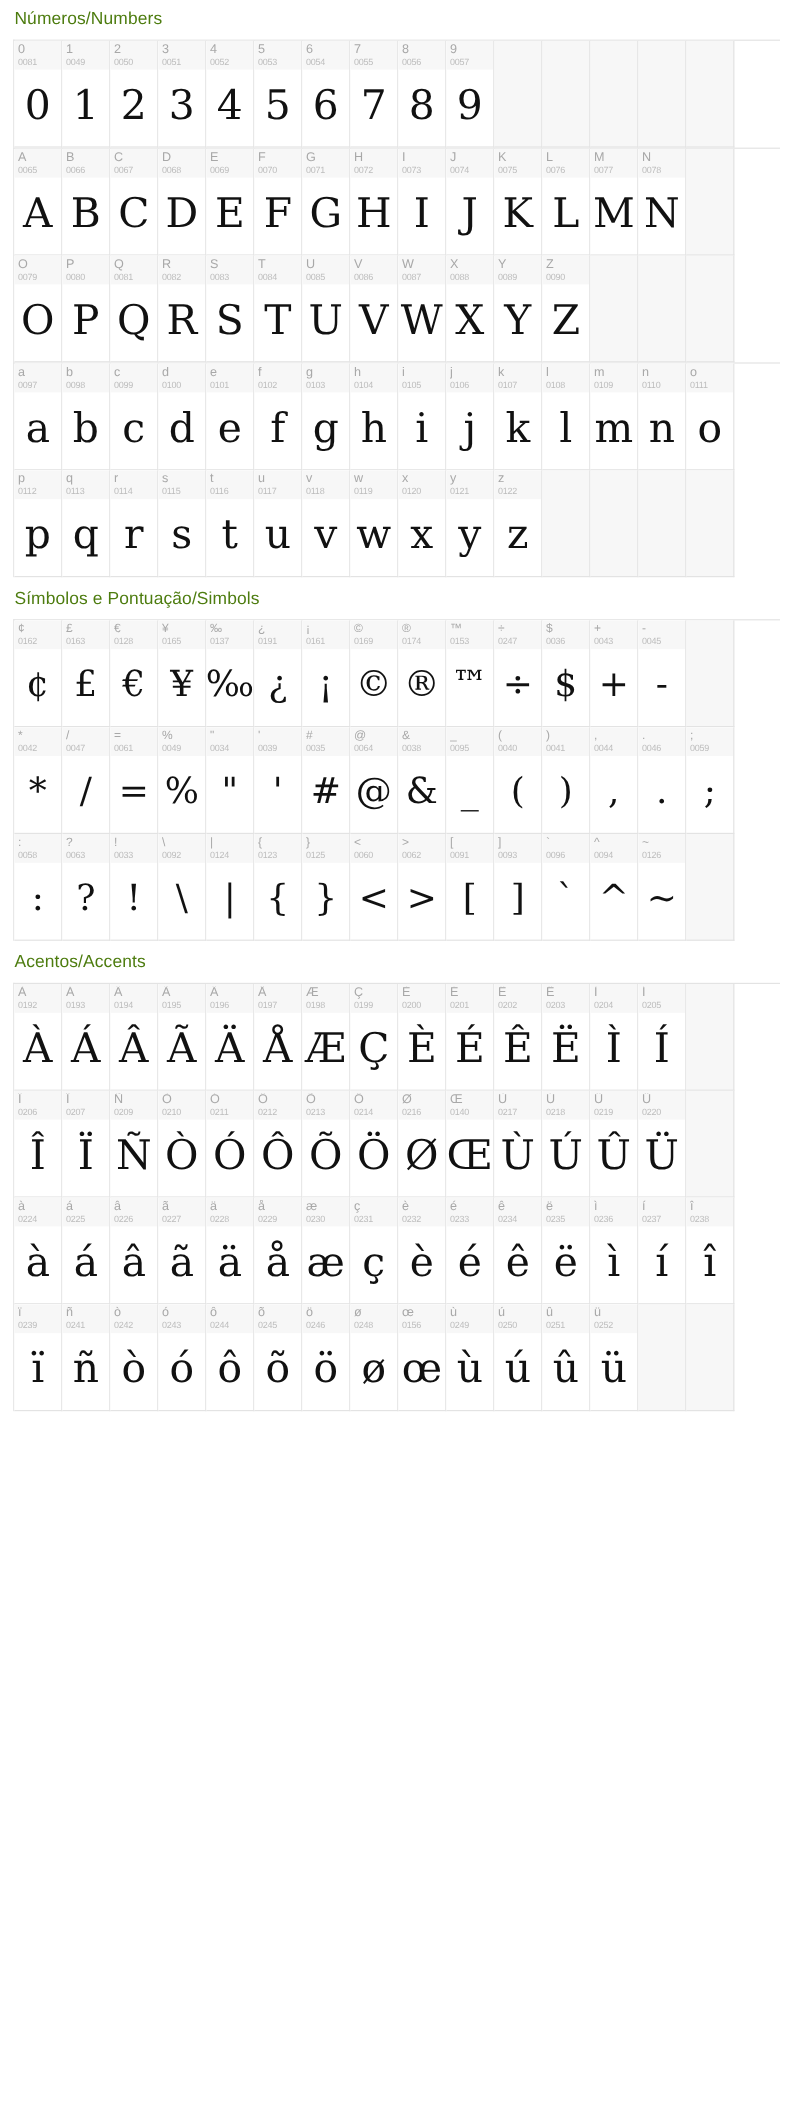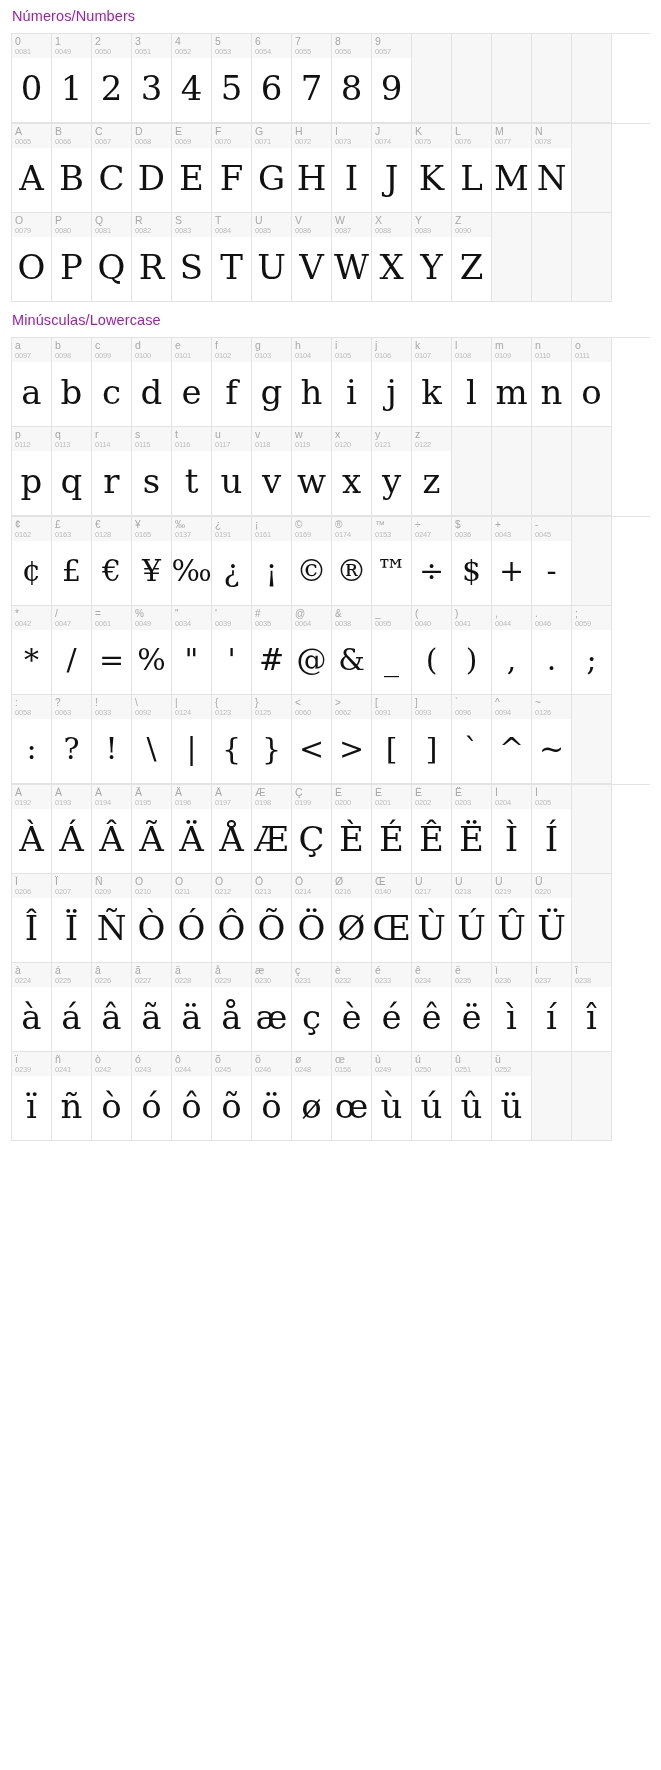--- a/index.html
+++ b/index.html
@@ -13,21 +13,21 @@
     color: #3a3a3a;
     -webkit-font-smoothing: antialiased;
   }
   .page {
     width: 661px;
     box-sizing: border-box;
     padding: 0 11px 18px 11px;
   }
   .section-title {
     font-size: 14.5px;
-    color: #a21caf;
+    color: #4d7c0f;
     font-weight: normal;
     margin: 0;
     padding: 10px 0 9px 1px;
     letter-spacing: 0.1px;
   }
   .section:first-child .section-title {
     padding-top: 8px;
   }
   .grid {
     display: flex;
@@ -368,21 +368,20 @@
               <span class="m-code">0090</span>
             </div>
             <div class="glyph">Z</div>
           </div>
           <div class="cell empty"></div>
           <div class="cell empty"></div>
           <div class="cell empty"></div>
         </div>
       </div>
       <div class="section sec-lowercase">
-        <div class="section-title">Minúsculas/Lowercase</div>
         <div class="grid">
           <div class="cell">
             <div class="meta">
               <span class="m-char">a</span>
               <span class="m-code">0097</span>
             </div>
             <div class="glyph">a</div>
           </div>
           <div class="cell">
             <div class="meta">
@@ -559,20 +558,21 @@
             </div>
             <div class="glyph">z</div>
           </div>
           <div class="cell empty"></div>
           <div class="cell empty"></div>
           <div class="cell empty"></div>
           <div class="cell empty"></div>
         </div>
       </div>
       <div class="section sec-symbols">
+        <div class="section-title">Símbolos e Pontuação/Simbols</div>
         <div class="grid">
           <div class="cell sym">
             <div class="meta">
               <span class="m-char">¢</span>
               <span class="m-code">0162</span>
             </div>
             <div class="glyph">¢</div>
           </div>
           <div class="cell sym">
             <div class="meta">
@@ -866,20 +866,21 @@
             <div class="meta">
               <span class="m-char">~</span>
               <span class="m-code">0126</span>
             </div>
             <div class="glyph">~</div>
           </div>
           <div class="cell empty"></div>
         </div>
       </div>
       <div class="section sec-accents">
+        <div class="section-title">Acentos/Accents</div>
         <div class="grid">
           <div class="cell">
             <div class="meta">
               <span class="m-char">À</span>
               <span class="m-code">0192</span>
             </div>
             <div class="glyph">À</div>
           </div>
           <div class="cell">
             <div class="meta">

